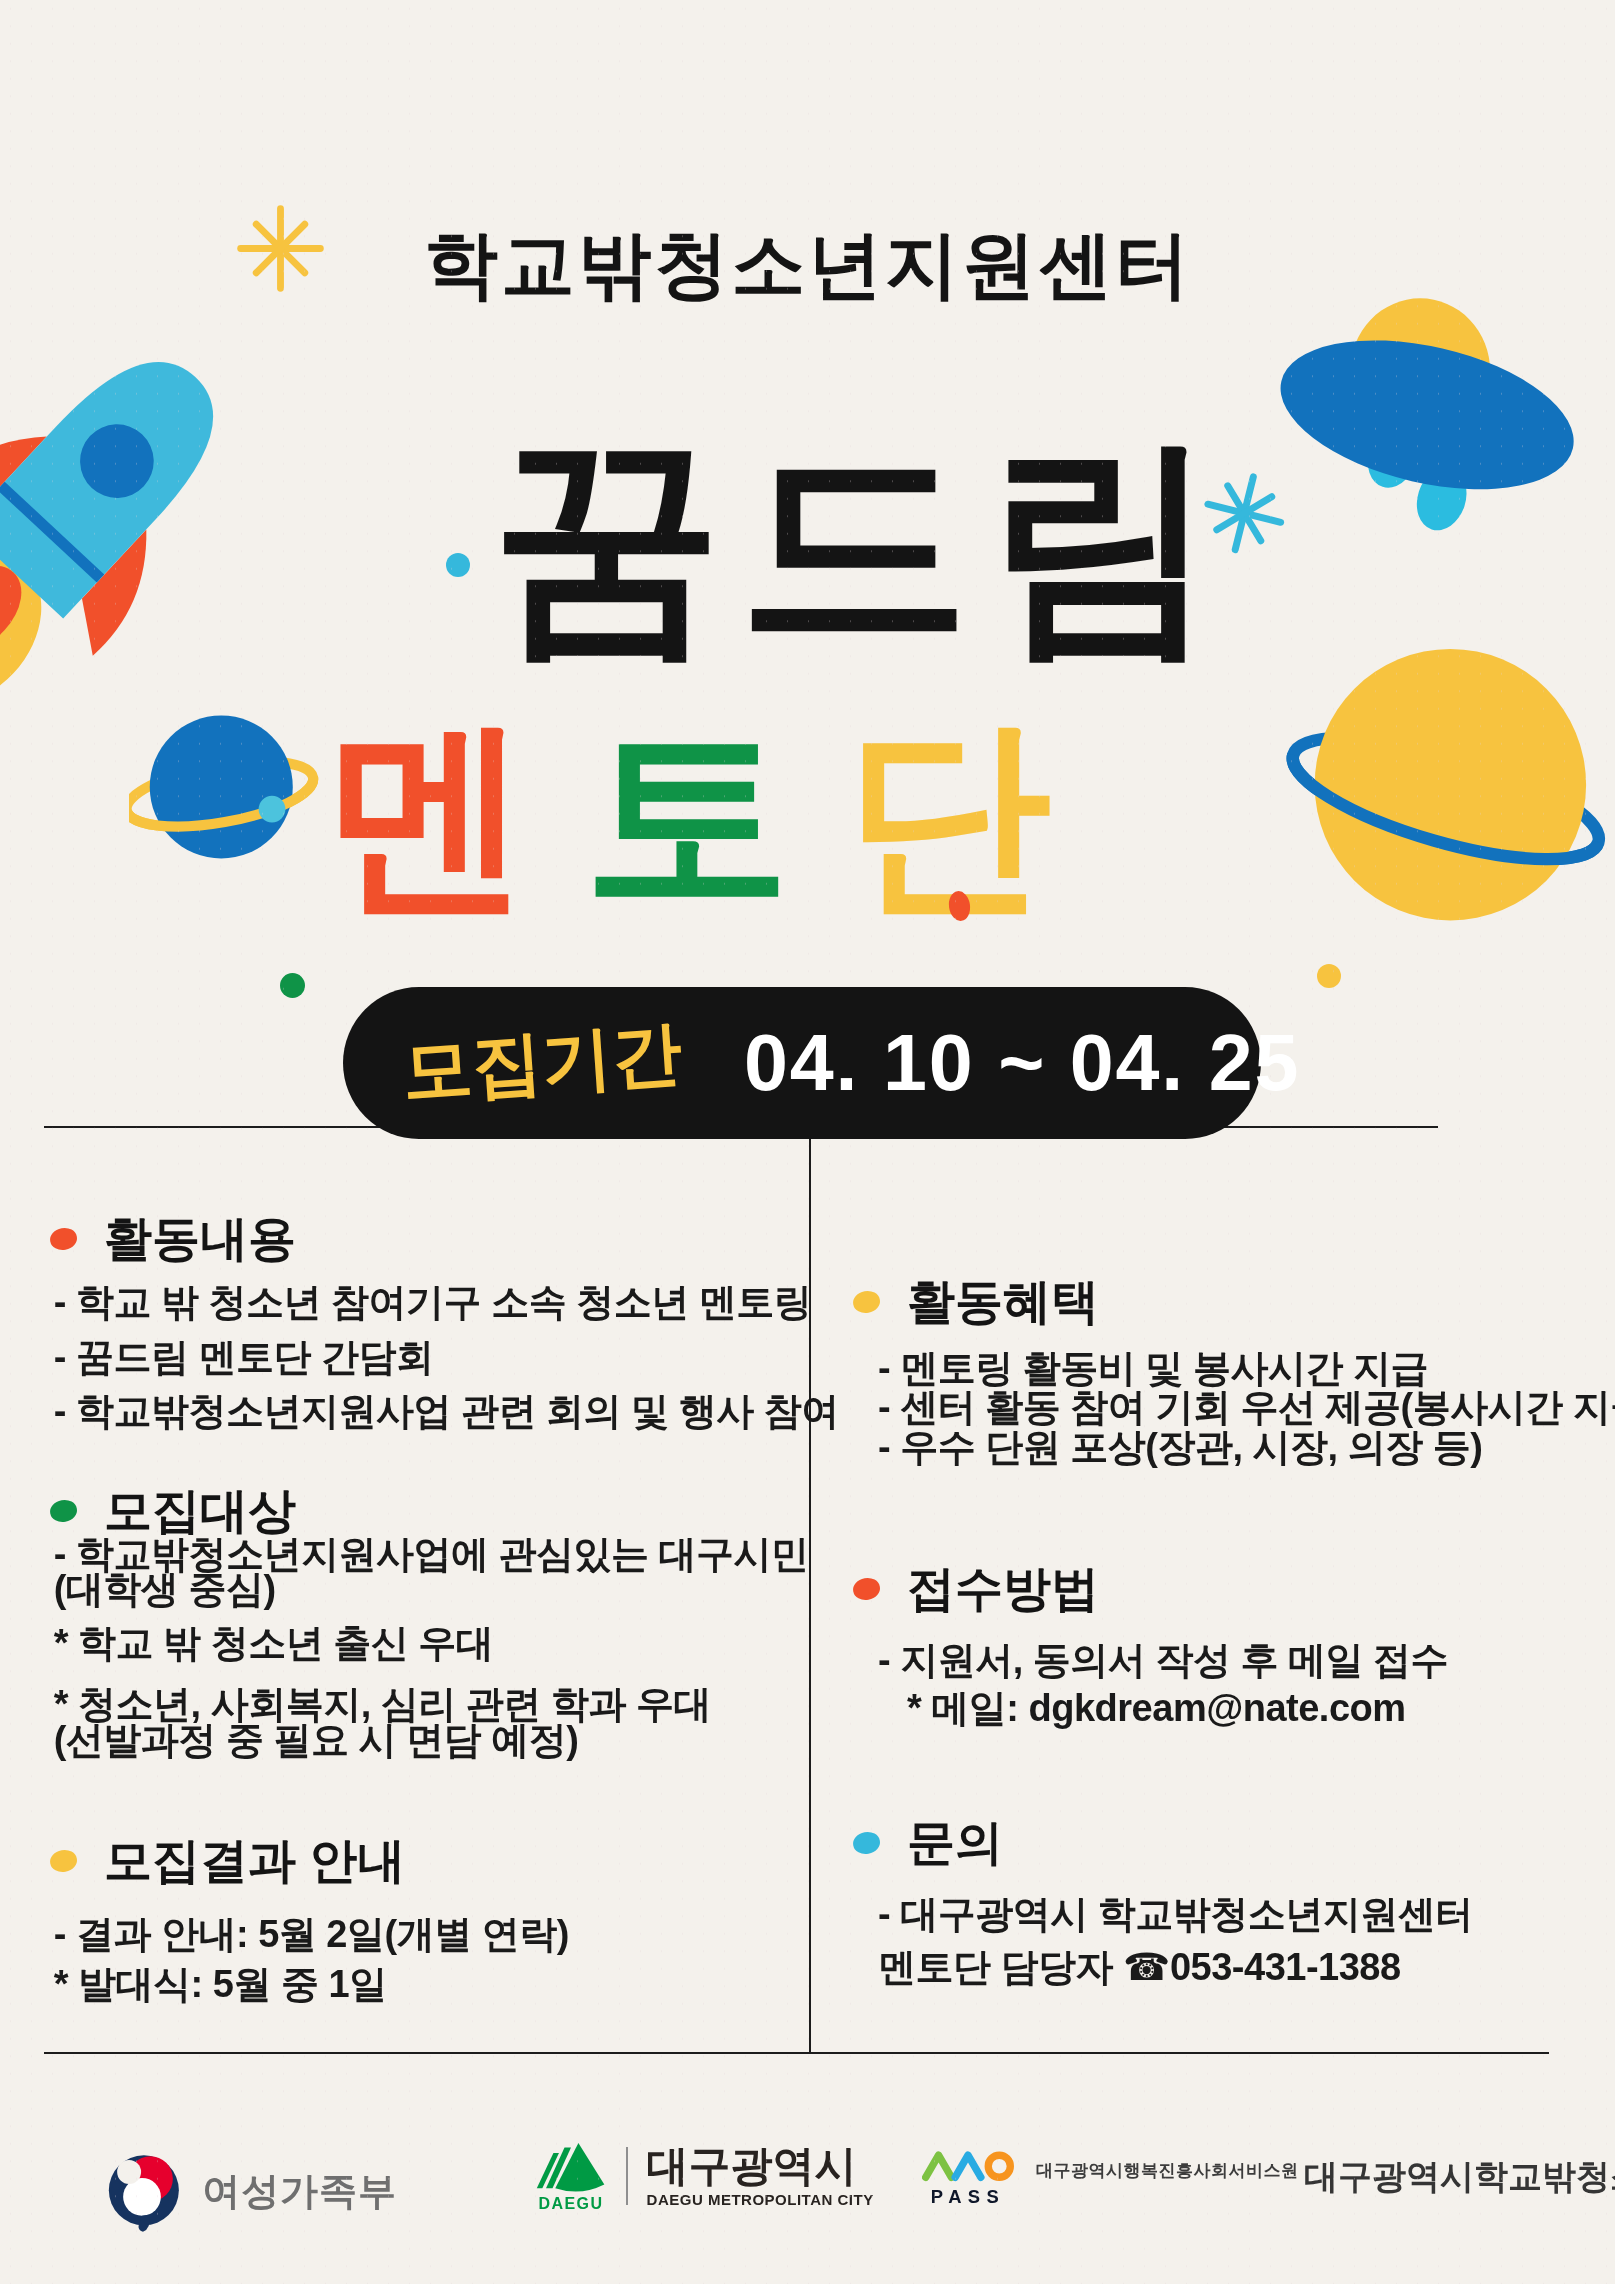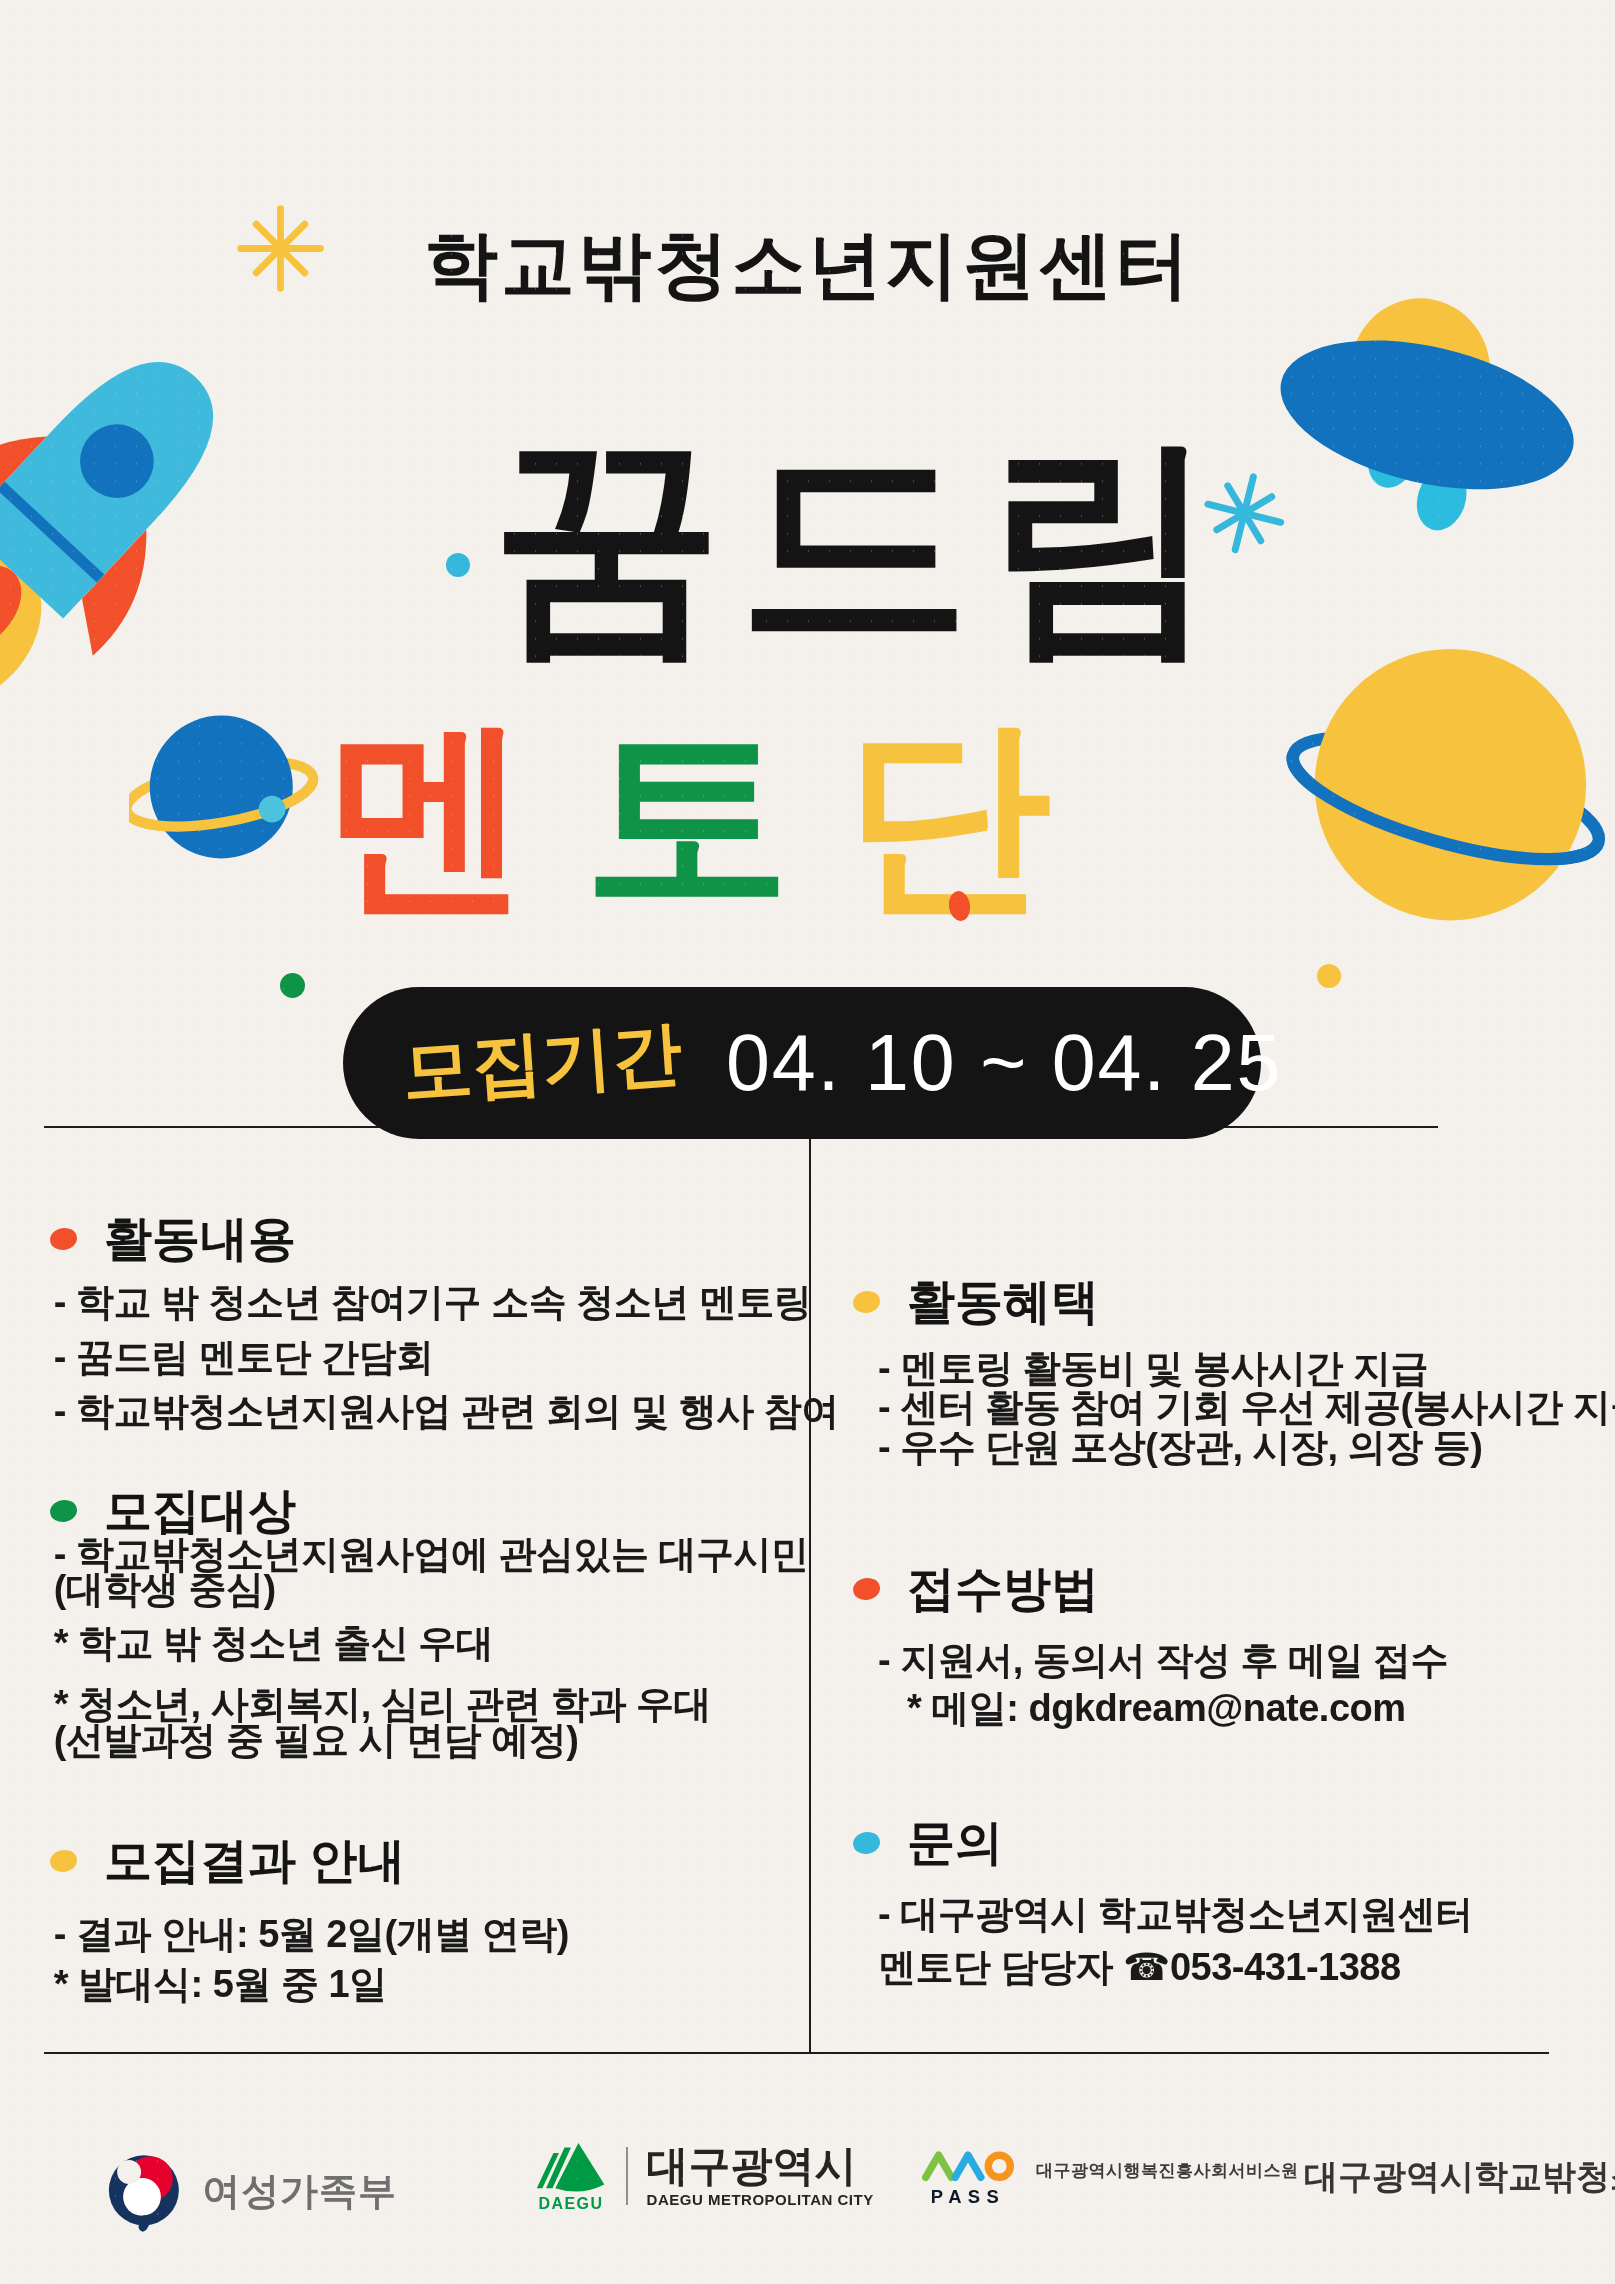--- a/index.html
+++ b/index.html
@@ -39,21 +39,21 @@
   .title-sub .c2 { color:#f7c33f; }
   .sub-period { top:891px; left:949px; width:21px; height:30px; background:#f1502b; border-radius:50%; transform:rotate(-8deg); }
 
   
   .pill {
     top:987px; left:343px; width:918px; height:152px;
     background:#141414; border-radius:79px;
     display:flex; align-items:center; z-index:3;
   }
   .pill-label { margin-left:59px; font-size:70px; font-weight:900; color:#f7c33f; transform:rotate(-4deg); white-space:nowrap; }
-  .pill-dates { margin-left:44px; font-size:79px; font-weight:400; color:#ffffff; letter-spacing:1.8px; white-space:nowrap; }
+  .pill-dates { margin-left:62px; font-size:79px; font-weight:700; color:#ffffff; letter-spacing:1.8px; white-space:nowrap; }
 
   
   .rule { background:#1c1c1c; }
   .rule-top { top:1126px; left:44px; width:1394px; height:2.3px; }
   .rule-bottom { top:2052px; left:44px; width:1505px; height:2.3px; }
   .rule-vert { top:1126px; left:809px; width:2.3px; height:926px; }
 
   
   .sec { z-index:2; }
   .sec-title { display:flex; align-items:center; gap:27px; }

